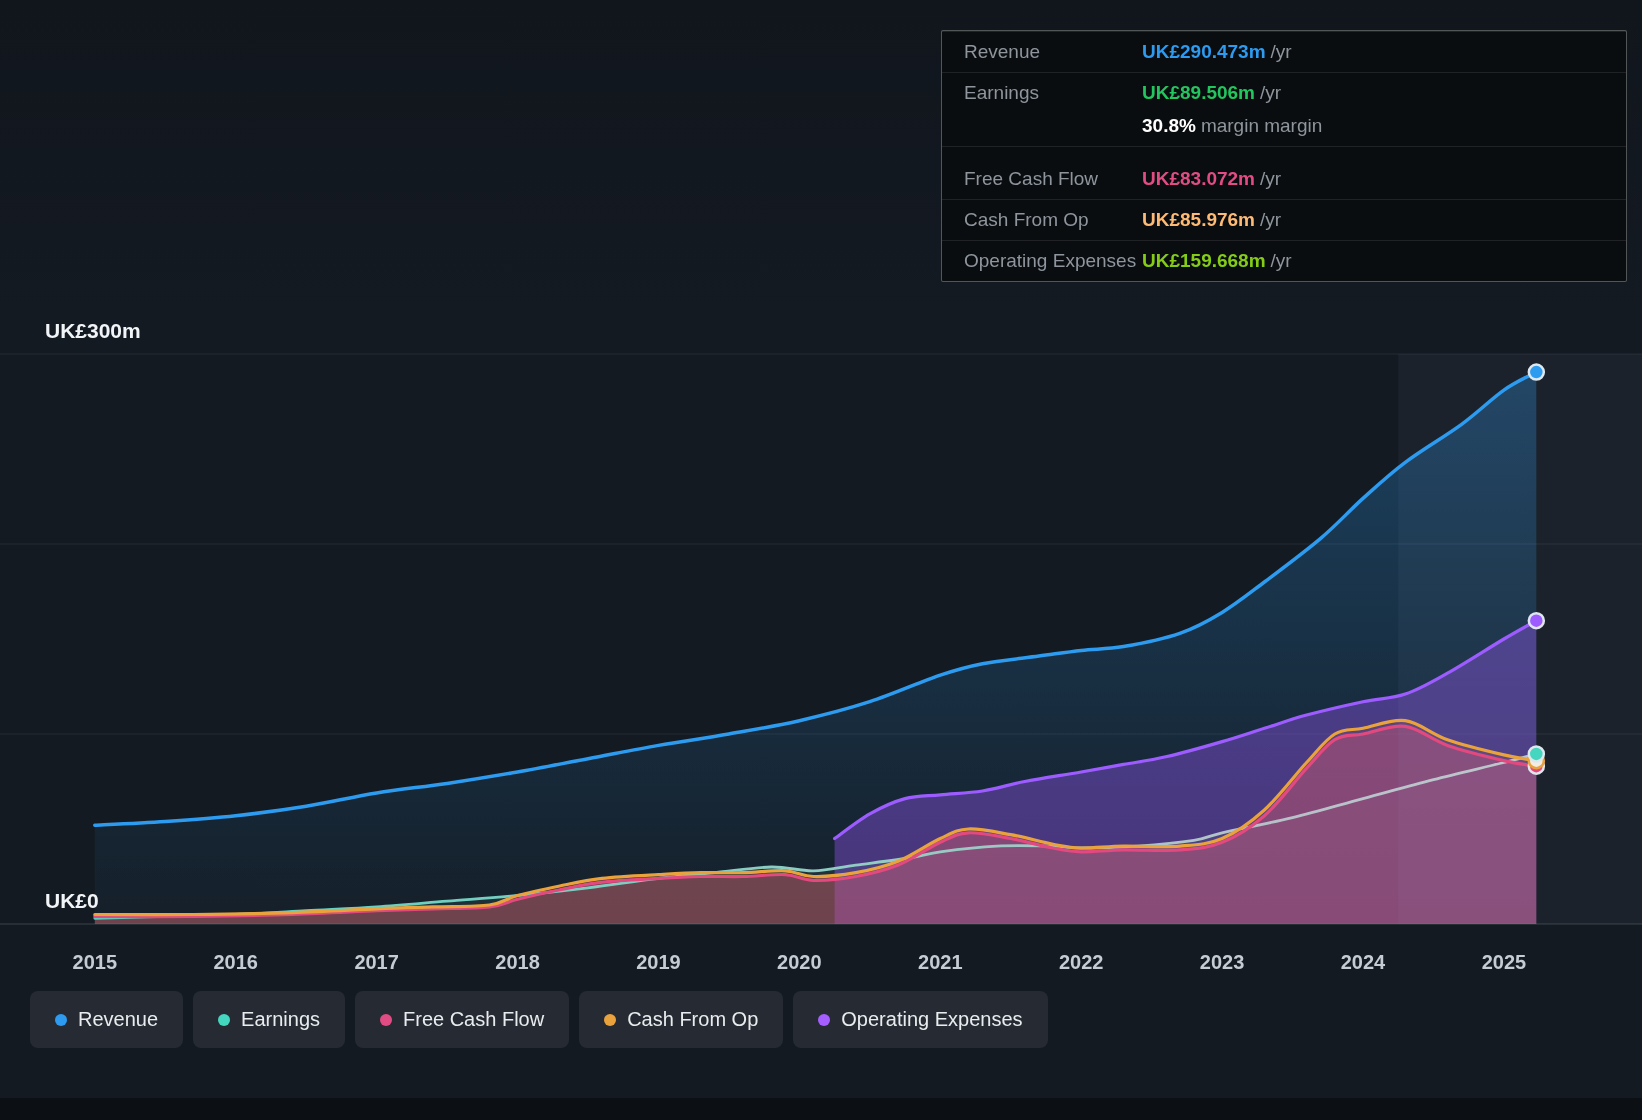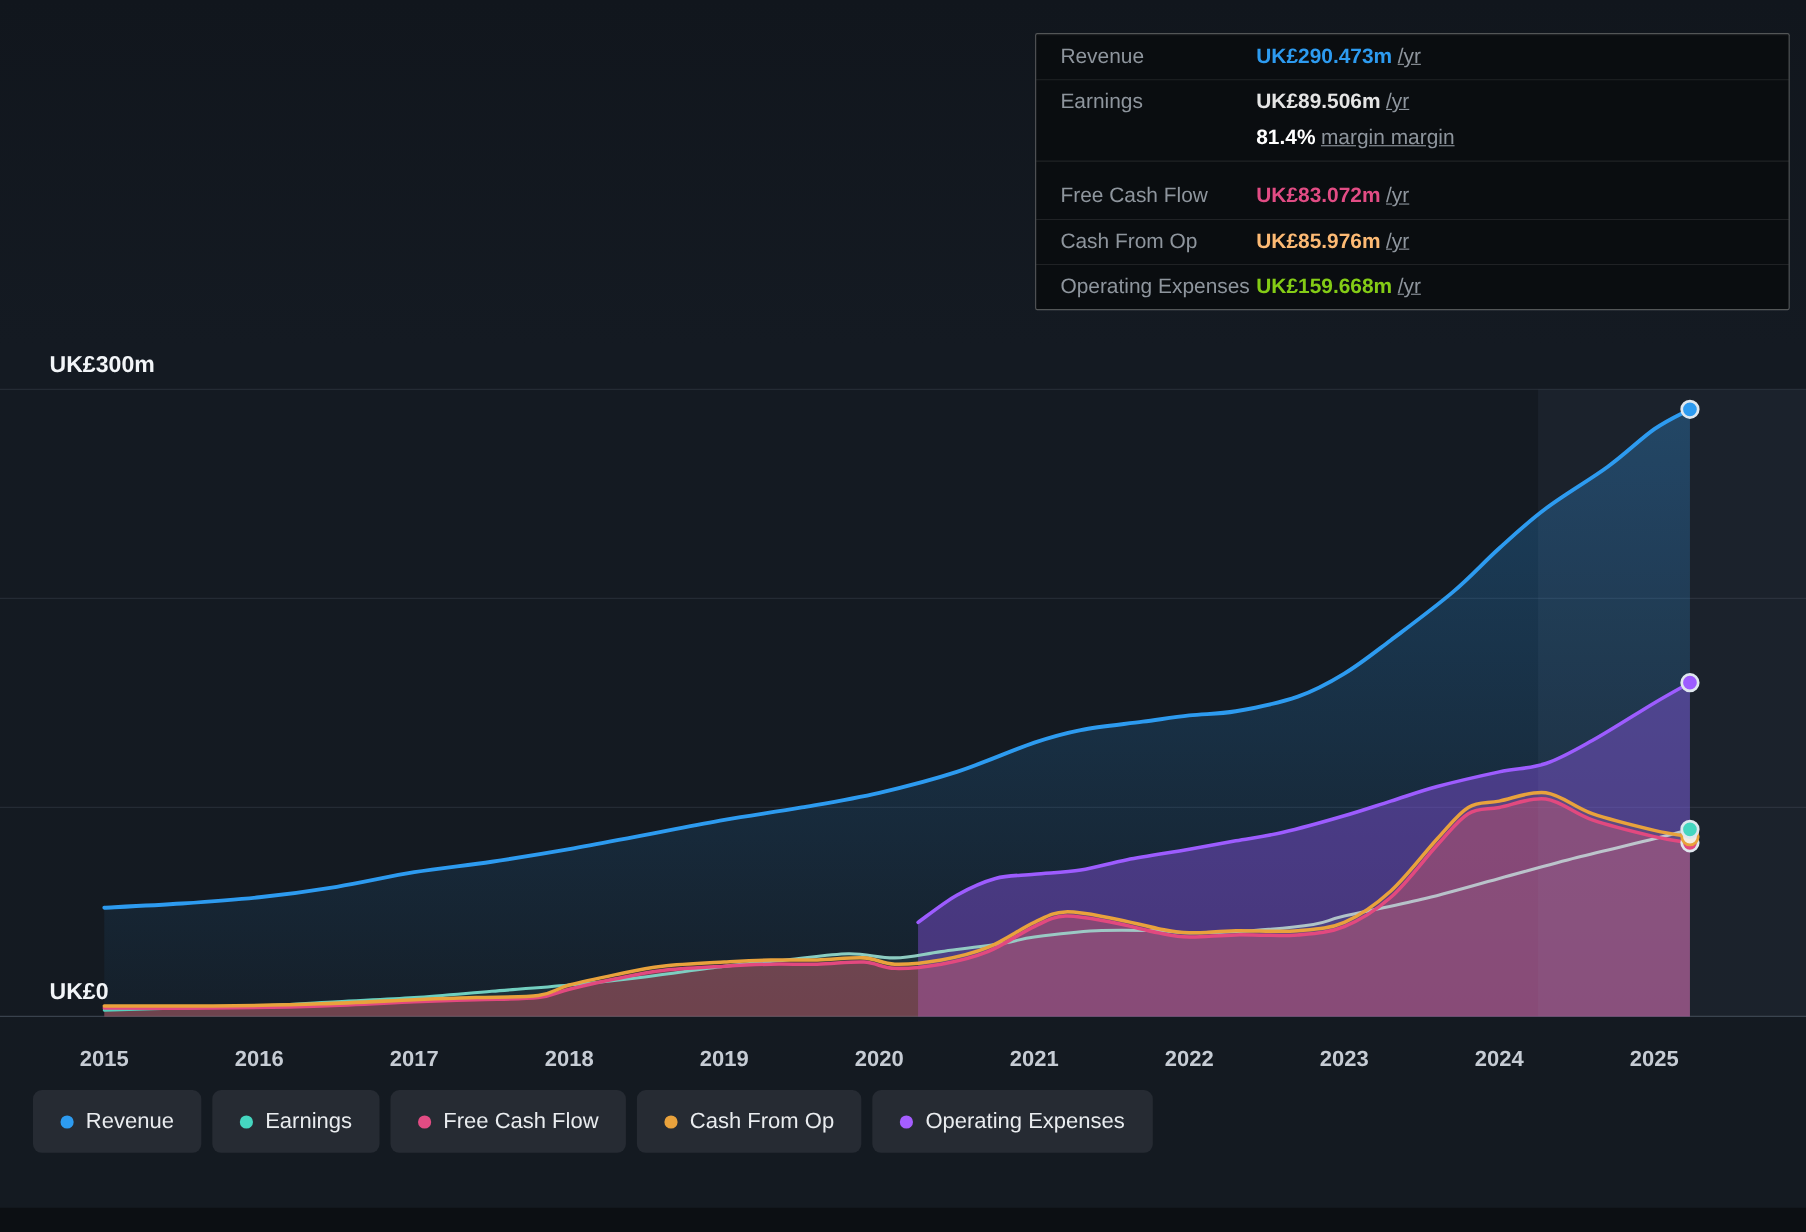--- a/index.html
+++ b/index.html
@@ -24,21 +24,21 @@
   }
   .tt-row {
     display:flex; align-items:baseline;
     padding:9px 22px;
     border-top:1px solid rgba(255,255,255,0.09);
     font-size:19px;
   }
   .tt-row.sub { border-top:none; padding-top:2px; }
   .tt-label { color:#8e959d; width:178px; flex:0 0 auto; }
   .tt-value { font-weight:700;text-align:center; }
-  .tt-suffix { color:#8e959d; margin-left:5px;text-decoration:underline; }
+  .tt-suffix { color:#8e959d; margin-left:5px; }
   
   .chart-area { position:absolute; left:0; top:309px; width:1642px; height:680px; }
   #chart-svg { display:block; }
   .xlab { fill:#c6ccd4; font-size:20px; font-weight:600; font-family:"Liberation Sans",sans-serif; }
   .ylab { fill:#f2f5f8; font-size:21px; font-weight:700; font-family:"Liberation Sans",sans-serif; }
   
   .legend {
     position:absolute; left:30px; top:991px;
     display:flex; gap:10px; align-items:center;
   }
@@ -62,26 +62,26 @@
 
   <div class="tooltip">
     <div id="tt-rows">
         <div class="tt-row">
           <span class="tt-label">Revenue</span>
           <span class="tt-value" style="color: rgb(45, 155, 240);">UK£290.473m</span>
           <span class="tt-suffix"> /yr</span>
         </div>
         <div class="tt-row">
           <span class="tt-label">Earnings</span>
-          <span class="tt-value" style="color: #e5e5e5;">UK£89.506m</span>
+          <span class="tt-value" style="color: #22c55e;">UK£89.506m</span>
           <span class="tt-suffix"> /yr</span>
         </div>
         <div class="tt-row sub">
           <span class="tt-label"></span>
-          <span class="tt-value" style="color: rgb(255, 255, 255);">81.4%</span>
+          <span class="tt-value" style="color: rgb(255, 255, 255);">30.8%</span>
           <span class="tt-suffix"> margin margin</span>
         </div>
         <div class="tt-row">
           <span class="tt-label">Free Cash Flow</span>
           <span class="tt-value" style="color: rgb(226, 76, 132); margin-top: 12px;">UK£83.072m</span>
           <span class="tt-suffix"> /yr</span>
         </div>
         <div class="tt-row">
           <span class="tt-label">Cash From Op</span>
           <span class="tt-value" style="color: #fdba74;">UK£85.976m</span>

